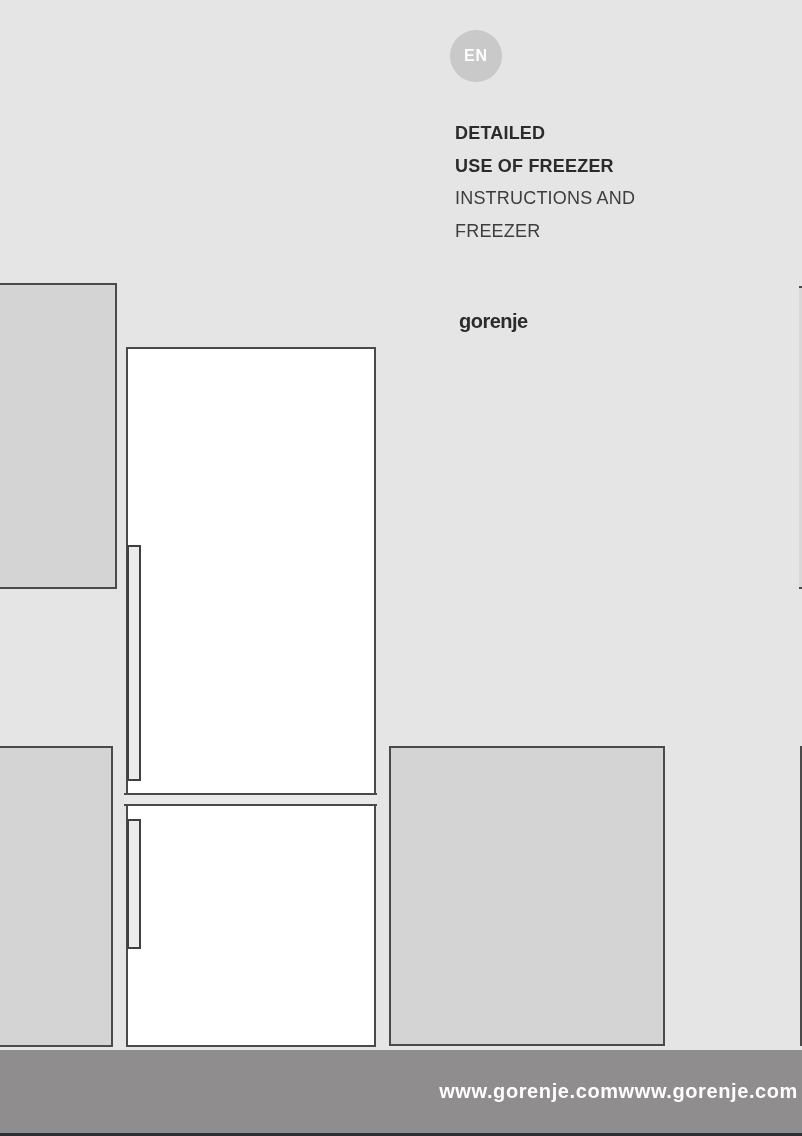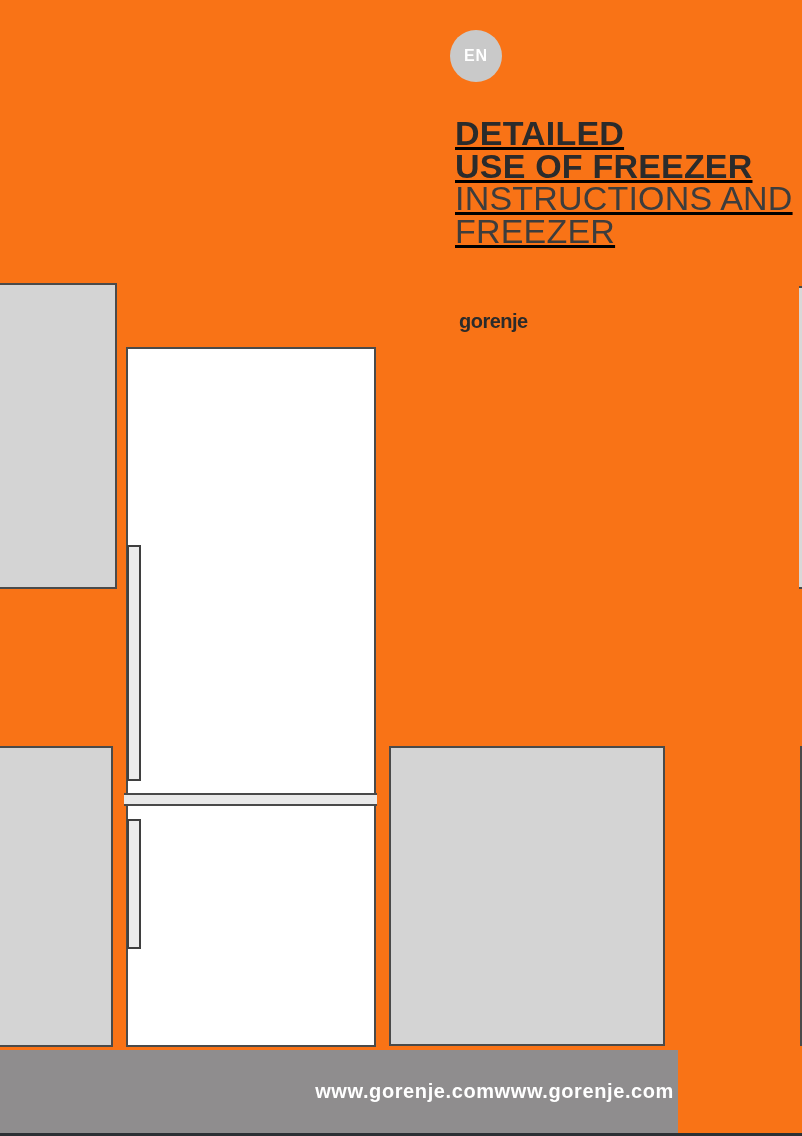--- a/index.html
+++ b/index.html
@@ -6,42 +6,41 @@
   body {
     width: 802px; height: 1136px;
     background: #ffffff;
     font-family: "Liberation Sans", sans-serif;
     position: relative;
   }
   .page {
     position: absolute; inset: 0;
     width: 802px; height: 1136px;
     overflow: hidden;
-    background: #f97316;
+    background: #e5e5e5;
   }
 
   
   .en-badge {
     position: absolute; left: 450px; top: 30px;
     width: 52px; height: 52px; border-radius: 50%;
     background: var(--badge-bg, #c9c9c9);
     display: flex; align-items: center; justify-content: center;
   }
   .en-badge span {
     color: var(--badge-text, #ffffff);
     font-weight: bold; font-size: 16px; letter-spacing: 1px;
   }
 
   
   .title-block {
     position: absolute; left: 455px; top: 117px;
     width: 340px;
-    font-size: 34px; line-height: 32.5px;
+    font-size: 18px; line-height: 32.5px;
     letter-spacing: 0.2px;
-    text-decoration: underline;
   }
   .title-line { display: block; }
   .title-line.bold { font-weight: bold; color: var(--title-text, #2b2b2b); }
   .title-line.regular { font-weight: normal; color: var(--subtitle-text, #3d3d3d); }
 
   
   .brand-logo {
     position: absolute; left: 459px; top: 310px;
     font-size: 20px; font-weight: bold; letter-spacing: -0.5px;
     color: var(--title-text, #2b2b2b);
@@ -84,21 +83,21 @@
   }
   .edge-sliver-bottom {
     left: 800px; top: 746px; width: 30px; height: 300px;
     background: #ececec;
     border: 2px solid var(--shape-border, #4a4a4a);
   }
 
   
   .footer-bar {
     position: absolute; left: 0; top: 1050px;
-    width: 678px; height: 83px;
+    width: 802px; height: 83px;
     background: var(--footer-bg, #8f8d8e);
     display: flex; align-items: center; justify-content: flex-end;
     padding-right: 4px; box-sizing: border-box;
   }
   .footer-bar span {
     color: var(--footer-text, #ffffff);
     font-weight: bold; font-size: 20px; letter-spacing: 0.6px;
     white-space: nowrap;
   }
   .footer-strip {

